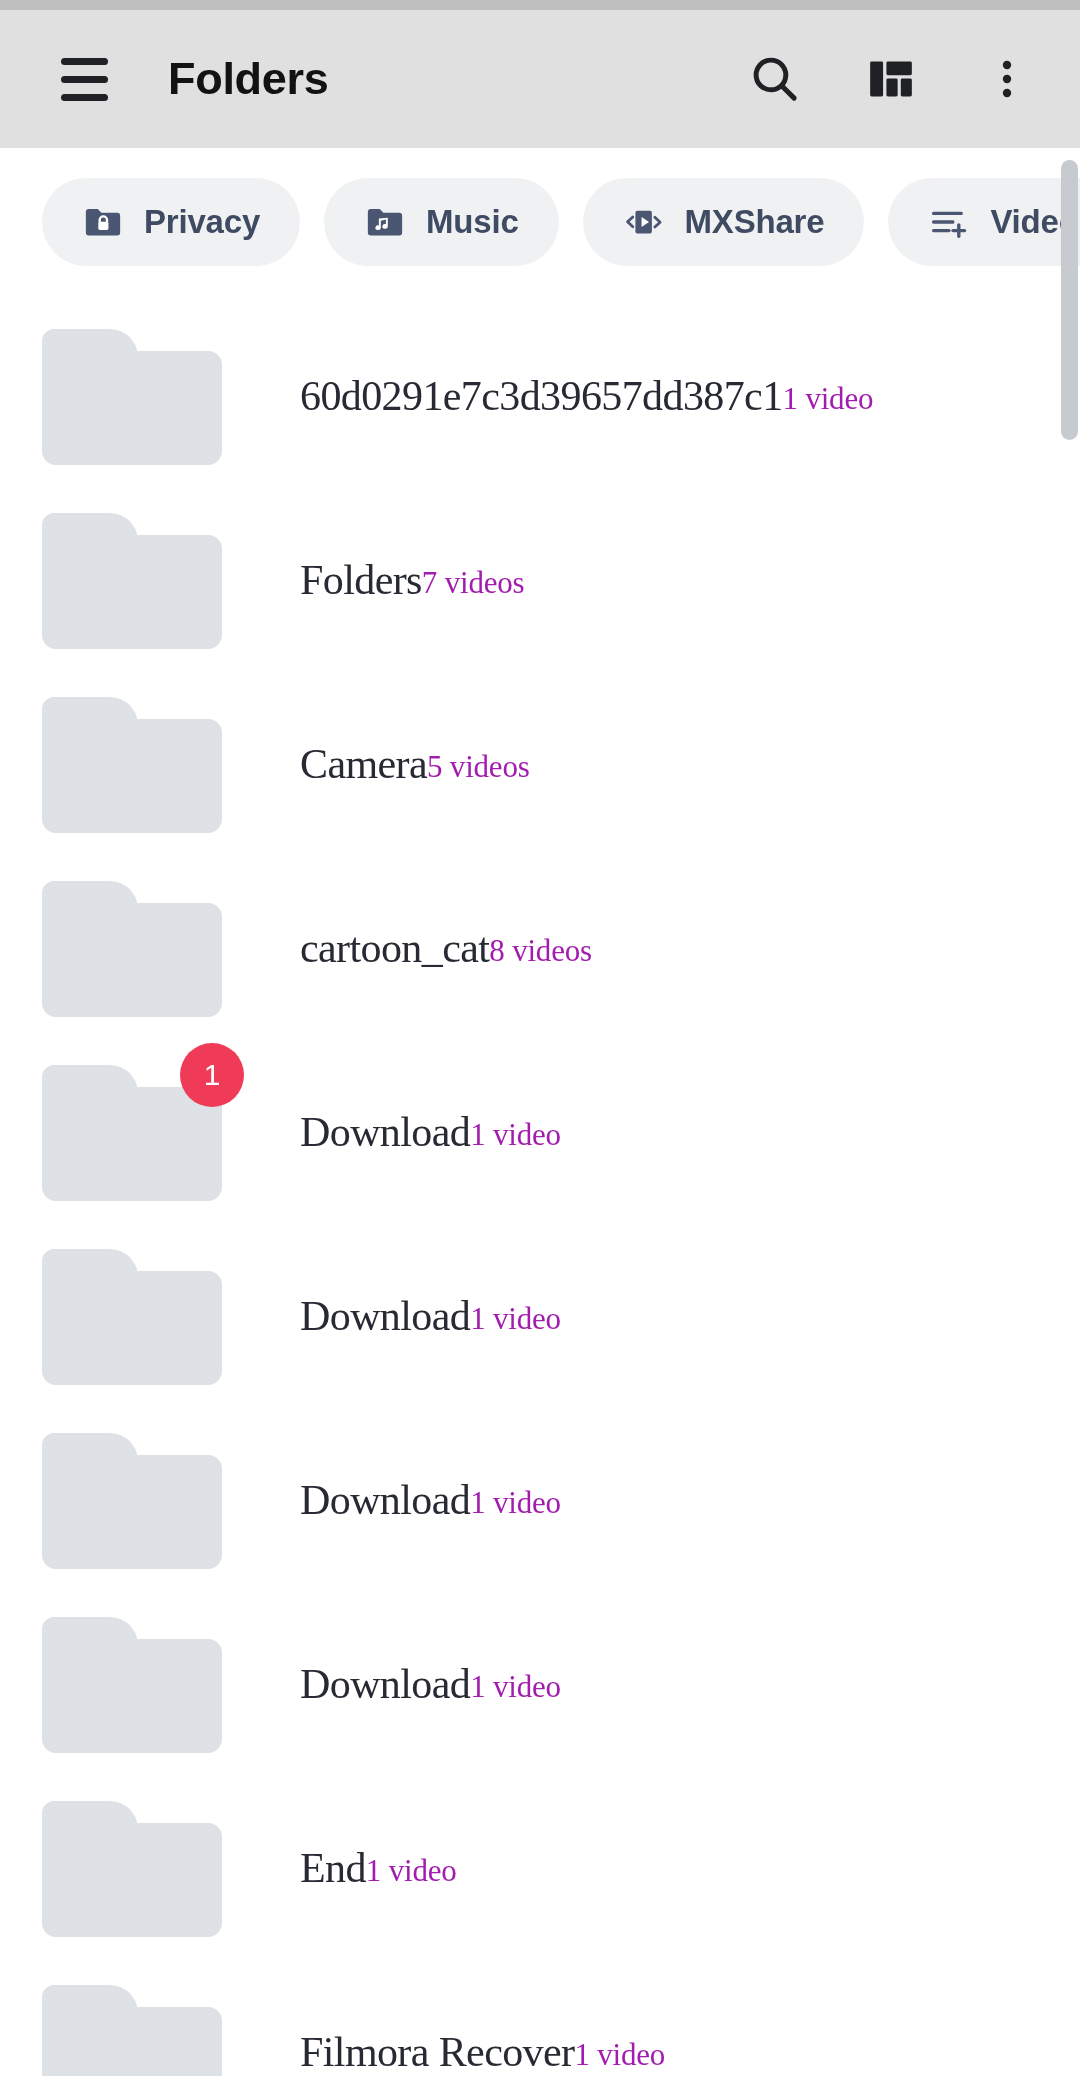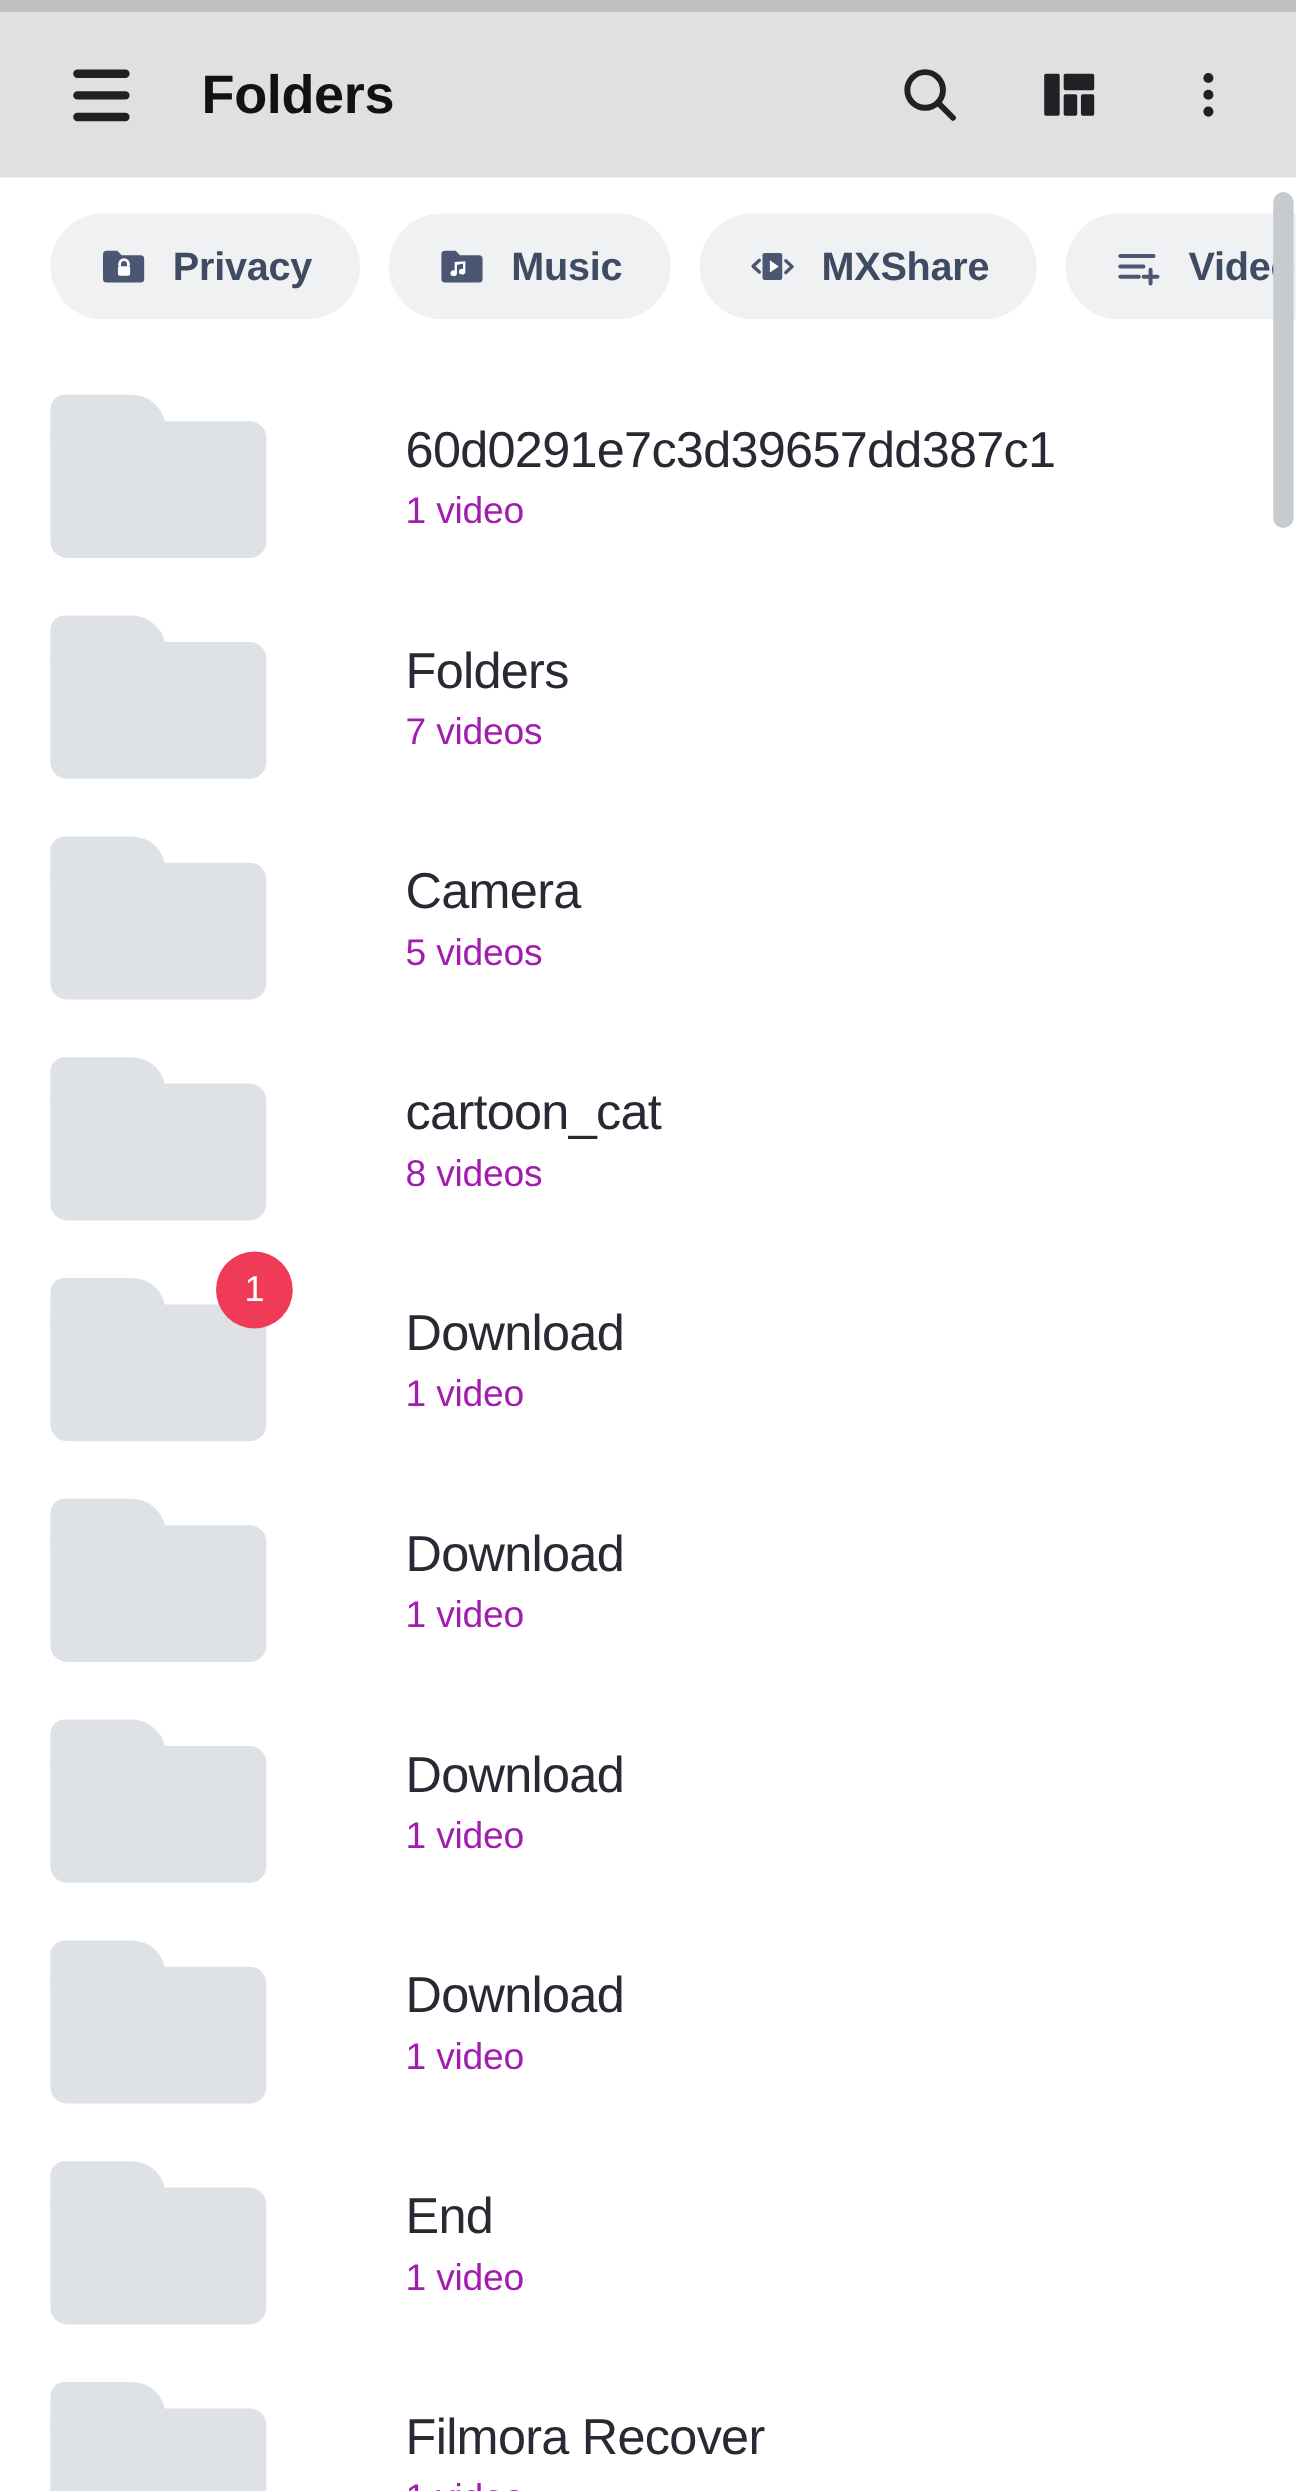--- a/index.html
+++ b/index.html
@@ -110,24 +110,25 @@
   }
   .badge{
     position:absolute; right:-22px; top:-22px;
     width:64px; height:64px;
     background:#ef3b57; border-radius:50%;
     display:flex; align-items:center; justify-content:center;
     color:#ffffff; font-size:30px; font-weight:normal;
     z-index:3;
   }
   .row-text{
-    margin-left:116px;
-    display:flex; flex-direction:column;
+    margin-left:78px;
+    display:flex; flex-direction:row;
     justify-content:center;
     min-width:0;
+    font-family:Liberation Serif, serif;
   }
   .row-title{
     font-size:42px; color:#272a33;
     letter-spacing:-0.6px; line-height:1.18;
     white-space:nowrap;
   }
   .row-sub{
     margin-top:9px;
     font-size:31px; color:#a21caf;
     letter-spacing:-0.2px; line-height:1.15;

